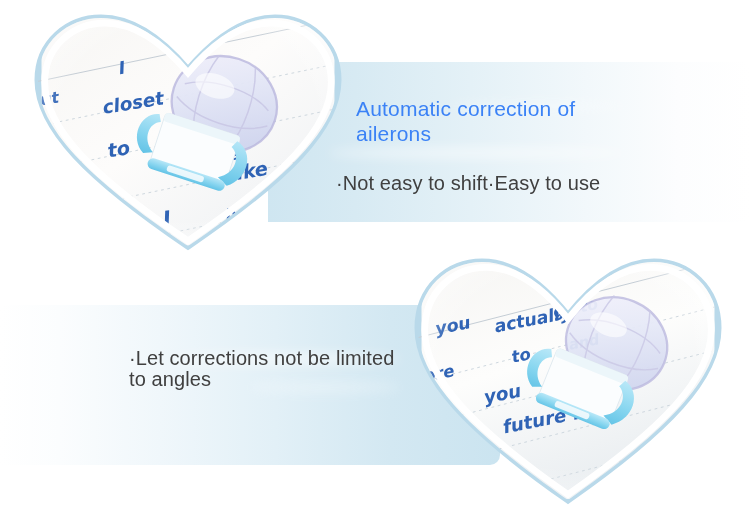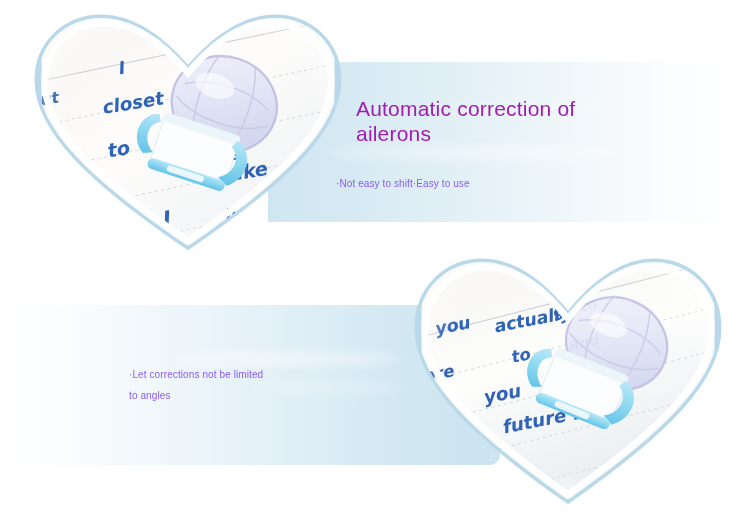--- a/index.html
+++ b/index.html
@@ -61,41 +61,41 @@
     filter: blur(6px);
     border-radius: 50%;
     pointer-events: none;
   }
 
   
   .text-block {
     position: absolute;
   }
   .title {
-    color: #a21caf;
+    color: #3b82f6;
     font-size: 21px;
     line-height: 25px;
     font-weight: 400;
     letter-spacing: 0.2px;
     white-space: pre-line;
   }
   .subtitle {
-    color: #8b5cf6;
-    font-size: 10px;
+    color: #404040;
+    font-size: 20px;
     line-height: 21px;
     font-weight: 400;
     letter-spacing: 0.1px;
     white-space: pre-line;
   }
   .block-top { left: 356px; top: 96px; width: 330px; }
   .block-top .subtitle { margin-top: 27px; margin-left: -20px; }
 
   .block-bottom { left: 143px; top: 340px; width: 330px; }
   .block-bottom .title { font-size: 23px; }
-  .block-bottom .subtitle { margin-top: 24px; margin-left: -14px; }
+  .block-bottom .subtitle { margin-top: 8px; margin-left: -14px; }
 
   
   .heart {
     position: absolute;
   }
   .heart svg { display: block; }
 
   .heart-1 { left: 28px; top: 6px;  width: 320px; height: 250px; }
   .heart-2 { left: 408px; top: 248px; width: 320px; height: 262px; }
 

